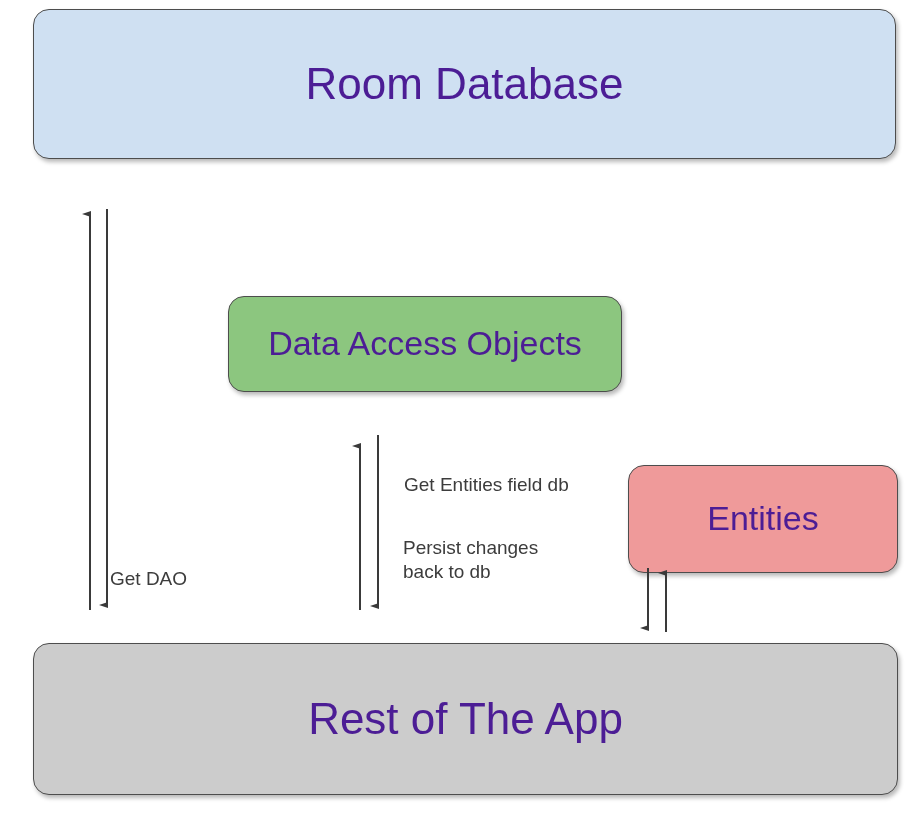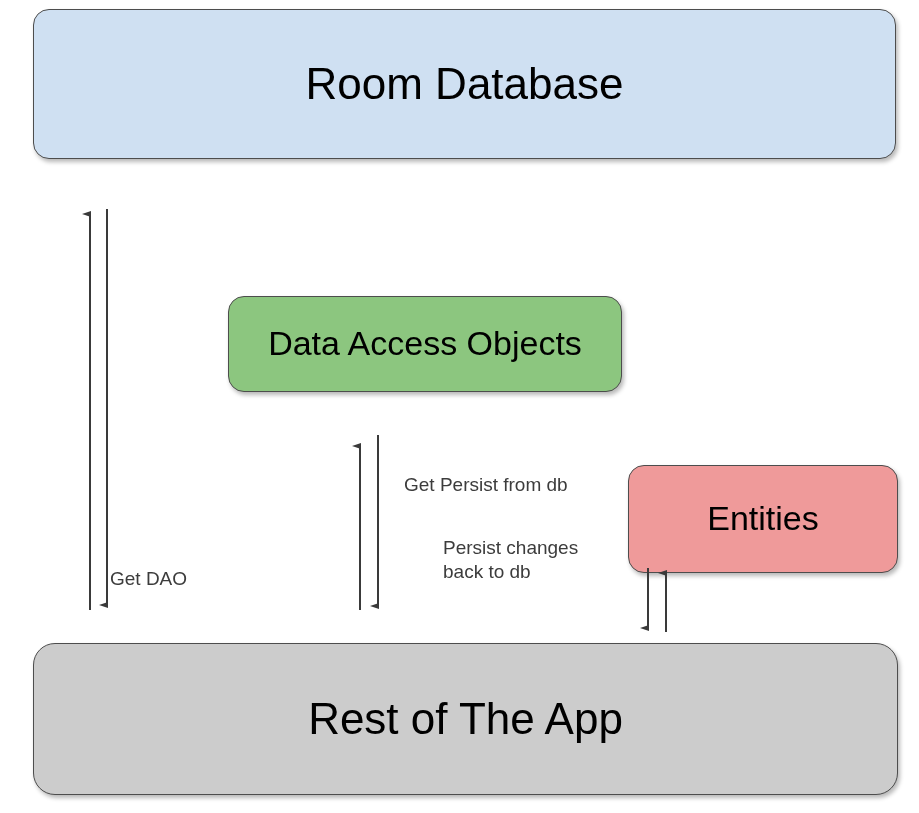--- a/index.html
+++ b/index.html
@@ -22,21 +22,21 @@
   
   .node {
     position: absolute;
     box-sizing: border-box;
     border: 1.5px solid #4d4d4d;
     border-radius: 16px;
     display: flex;
     align-items: center;
     justify-content: center;
     box-shadow: 2px 3px 4px rgba(0,0,0,0.28);
-    color: #000000;
+    color: #4c1d95;
     text-align: center;
     line-height: 1.1;
   }
   .node-label {
     display: block;
     white-space: nowrap;
   }
 
   #box-room {
     left: 33px;  top: 9px;
@@ -54,21 +54,20 @@
     left: 628px; top: 465px;
     width: 270px; height: 108px;
     background: #ef9a9a;
     font-size: 34px;
   }
   #box-app {
     left: 33px;  top: 643px;
     width: 865px; height: 152px;
     background: #cccccc;
     font-size: 44px;
-    border-radius: 22px;
   }
 
   
   #arrows {
     position: absolute;
     left: 0; top: 0;
     width: 919px; height: 813px;
     pointer-events: none;
   }
   #arrows line {
@@ -79,21 +78,21 @@
   
   .edge-label {
     position: absolute;
     color: #3c3c3c;
     font-size: 19px;
     line-height: 1.28;
     white-space: pre-line;
   }
   #label-get-dao      { left: 110px; top: 567px; }
   #label-get-entities { left: 404px; top: 473px; }
-  #label-persist      { left: 403px; top: 536px; margin-left: 40px; }
+  #label-persist      { left: 403px; top: 536px; }
   #label-getset       { left: 684px; top: 591px; font-size: 18px; }
 </style>
 </head>
 <body>
 
 <div id="canvas">
 
   <div class="node" id="box-room" style="background: rgb(207, 224, 242);">
     <span class="node-label">Room Database</span>
   </div>
@@ -133,19 +132,19 @@
     </g>
 
     <g>
       <line x1="648" y1="568" x2="648" y2="628" marker-end="url(#ah-down)"></line>
       <line x1="666" y1="632" x2="666" y2="573" marker-end="url(#ah-up)"></line>
     </g>
   </svg>
 
   <div class="edge-label" id="label-get-dao">Get DAO</div>
 
-  <div class="edge-label" id="label-get-entities">Get Persist from db</div>
+  <div class="edge-label" id="label-get-entities">Get Entities field db</div>
 
   <div class="edge-label" id="label-persist">Persist changes
 back to db</div>
 
 
 </div>
 
 </body></html>

